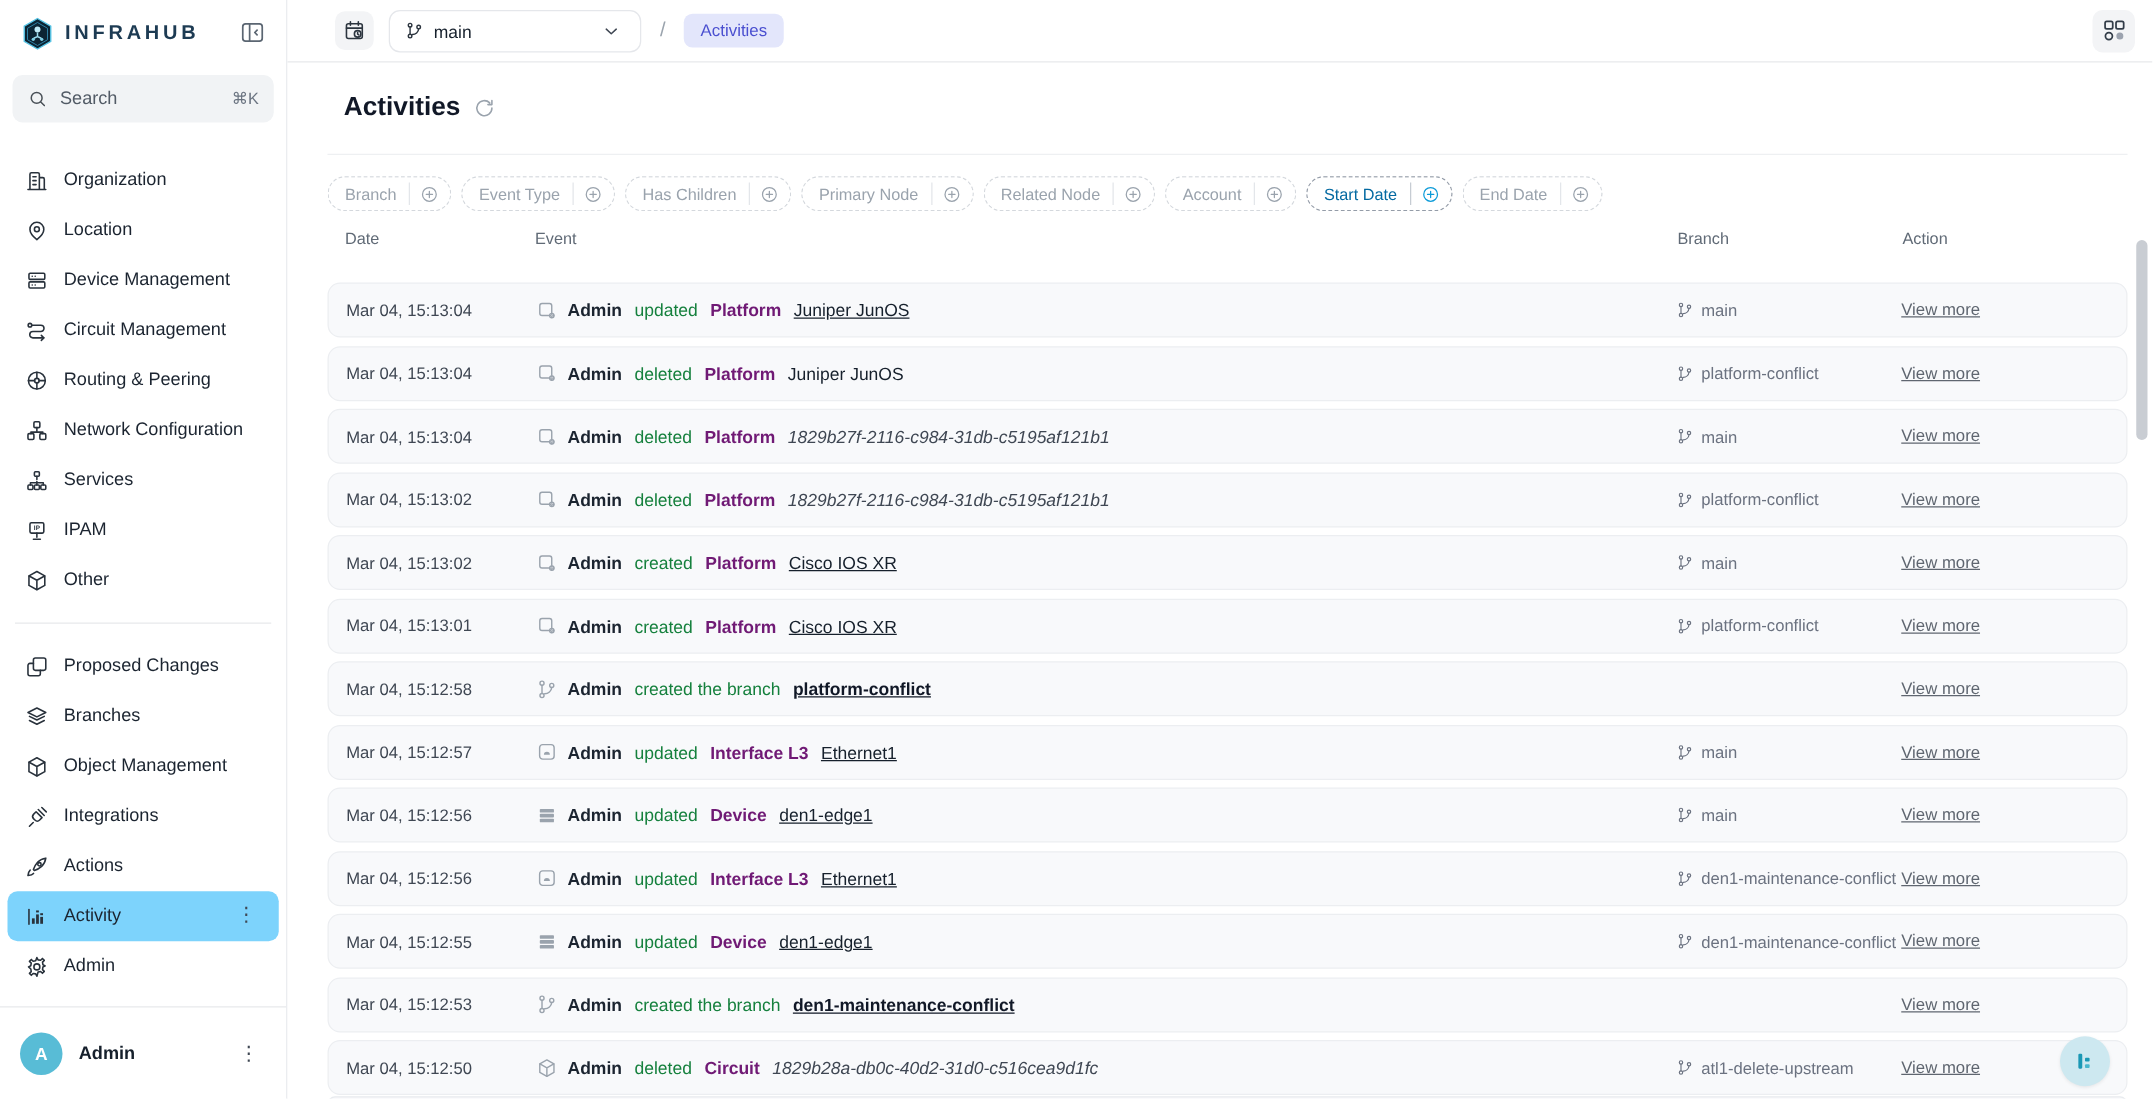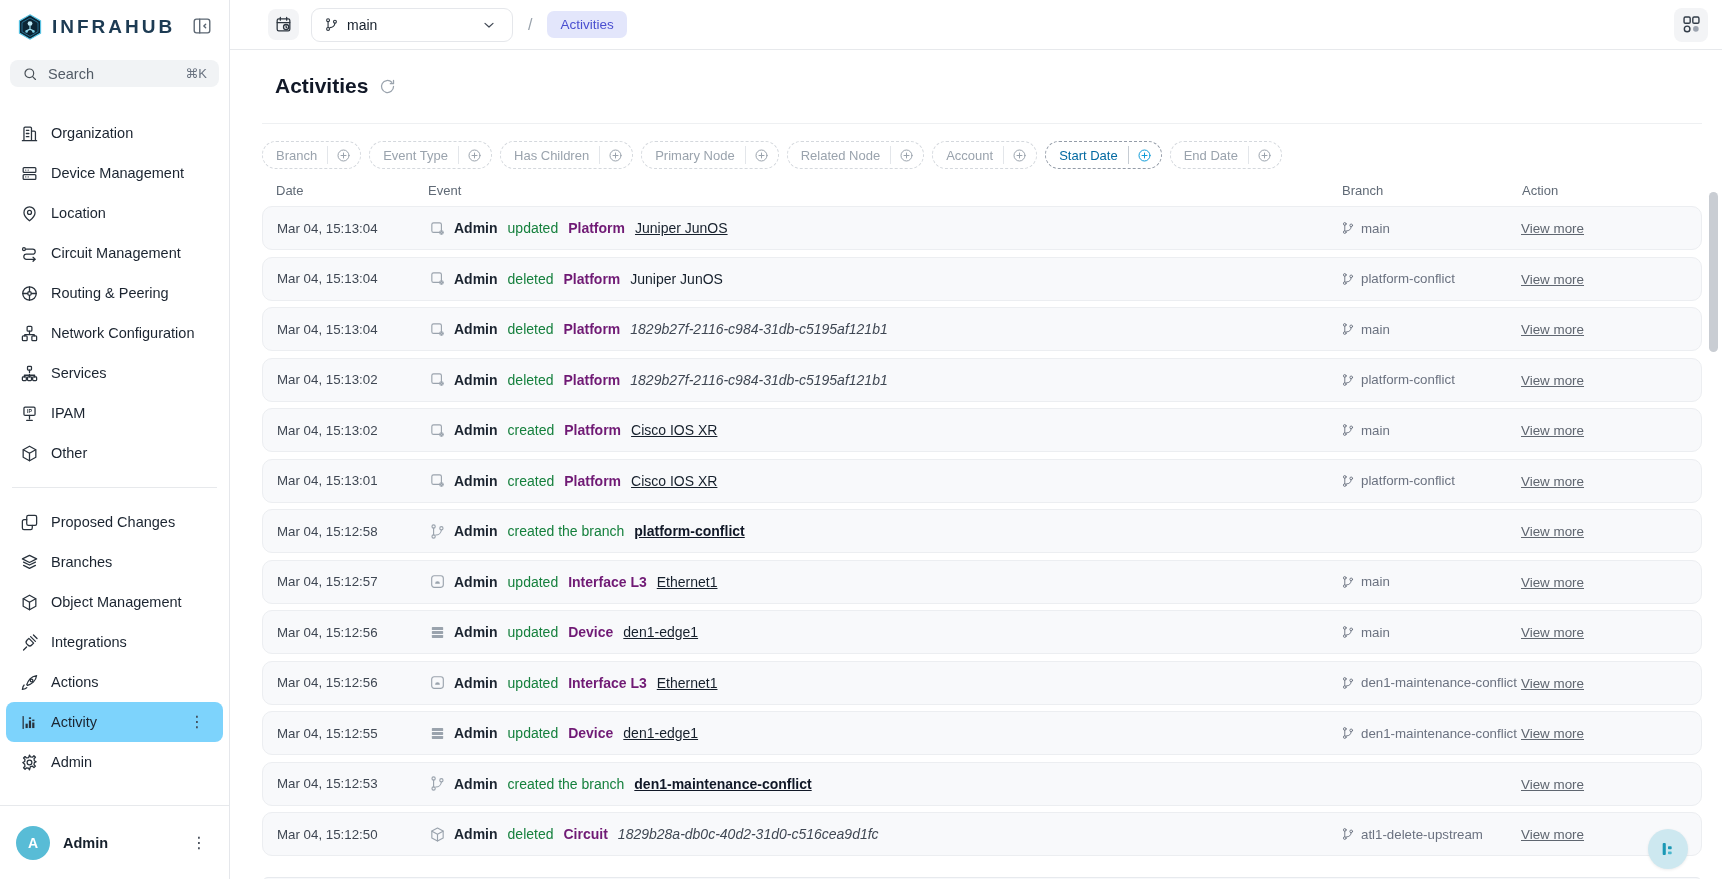--- a/index.html
+++ b/index.html
@@ -6,24 +6,24 @@
   html,body{margin:0;padding:0}
   body{width:1722px;height:879px;overflow:hidden;background:#fff;color:#16202c;
        font-family:"Liberation Sans","DejaVu Sans",sans-serif;-webkit-font-smoothing:antialiased}
   .app{display:flex;width:100%;height:100%}
 
   
   .sidebar{width:230px;min-width:230px;border-right:1px solid #e5e7eb;display:flex;flex-direction:column;background:#fff}
   .logo-row{display:flex;align-items:center;height:54px;padding:0 14px 0 16px}
   .logo-hex{width:28px;height:28px;display:flex}
   .logo-hex svg{width:100%;height:100%}
-  .brand{font-size:19px;font-weight:800;letter-spacing:3px;color:#1d3b53;margin-left:8px;flex:1}
+  .brand{font-size:16px;font-weight:800;letter-spacing:3px;color:#1d3b53;margin-left:8px;flex:1}
   .collapse-btn{border:0;background:none;color:#5b6672;width:24px;height:24px;padding:0;display:flex;cursor:pointer}
   .collapse-btn svg{width:22px;height:22px}
-  .search{margin:6px 10px 10px;background:#f1f3f5;border-radius:8px;height:27px;display:flex;align-items:center;
+  .search{margin:6px 10px 10px;background:#f1f3f5;border-radius:8px;height:38px;display:flex;align-items:center;
           padding:0 12px;gap:10px;color:#525b66;font-size:14.5px;cursor:pointer}
   .search .s-icon{width:16px;height:16px;display:flex;color:#495057}
   .search .s-icon svg{width:100%;height:100%}
   .search .kbd{margin-left:auto;color:#6a7380;font-size:13px}
   .nav{flex:1;padding-top:10px;overflow:hidden}
   .nav-group{padding:6px}
   .side-item{display:flex;align-items:center;gap:12px;height:40px;padding:0 14px;border-radius:8px;
              font-size:14.5px;font-weight:500;color:#1b2430;cursor:pointer}
   .side-item.active{background:#7dd3fc}
   .si-icon{width:19px;height:19px;color:#29323c;display:flex;flex:none}
@@ -71,21 +71,21 @@
   .chip-label{padding:0 10px 0 13px}
   .chip-divider{width:1px;align-self:stretch;background:#e3e6ea;margin:4px 0}
   .chip-plus{padding:0 9px 0 8px;display:flex;color:#9aa3ad}
   .chip-plus svg{width:15px;height:15px}
   .chip.active{border-color:#949ca8;color:#0369a1}
   .chip.active .chip-divider{background:#c6ccd3}
   .chip.active .chip-plus{color:#0d9bd8}
 
   .thead{display:grid;grid-template-columns:152px 1fr 180px 166px;padding:0 14px;margin-top:14px;
          font-size:13px;color:#606a76}
-  .rows{margin-top:8px}
+  .rows{margin-top:28px}
   .rowcard{display:grid;grid-template-columns:152px 1fr 180px 166px;align-items:center;height:44px;
            background:#f8f9fb;border:1px solid #eceef1;border-radius:10px;padding:0 14px;margin-bottom:6.5px}
   .date-cell{font-size:13.3px;color:#3f4753}
   .event-cell{display:flex;align-items:center;gap:8px;font-size:14px;min-width:0}
   .ev-icon{width:17px;height:17px;color:#9aa3ad;display:flex;flex:none}
   .ev-icon svg{width:100%;height:100%}
   .actor{font-weight:700;color:#1b2430}
   .verb{color:#15803d;margin:0 2px}
   .otype{font-weight:700;color:#701a75;margin-right:2px}
   .oname{cursor:default}
@@ -150,35 +150,35 @@
             <span class="si-icon">
               <svg viewBox="0 0 24 24" fill="none" stroke="currentColor" stroke-width="1.6" stroke-linecap="round" stroke-linejoin="round">
                 <path d="M3 21h18M5 21V5.5A1.5 1.5 0 0 1 6.5 4H13a1.5 1.5 0 0 1 1.5 1.5V21M14.5 9H18a1.5 1.5 0 0 1 1.5 1.5V21M8 8h3.2M8 12h3.2M8 16h3.2"></path>
               </svg>
             </span>
             <span class="si-label">Organization</span>
           </div>
           <div class="side-item">
             <span class="si-icon">
               <svg viewBox="0 0 24 24" fill="none" stroke="currentColor" stroke-width="1.6" stroke-linecap="round" stroke-linejoin="round">
+                <path d="M12 21.2c-4.5-3.6-7-7.1-7-10.3A7 7 0 0 1 12 3.6a7 7 0 0 1 7 7.3c0 3.2-2.5 6.7-7 10.3z"></path>
+                <circle cx="12" cy="10.6" r="2.5"></circle>
+              </svg>
+            </span>
+            <span class="si-label">Location</span>
+          </div>
+          <div class="side-item">
+            <span class="si-icon">
+              <svg viewBox="0 0 24 24" fill="none" stroke="currentColor" stroke-width="1.6" stroke-linecap="round" stroke-linejoin="round">
                 <rect x="4" y="4.5" width="16" height="6.2" rx="1.2"></rect>
                 <rect x="4" y="13.3" width="16" height="6.2" rx="1.2"></rect>
                 <path d="M7.3 7.6h.01M10.3 7.6h.01M7.3 16.4h.01M10.3 16.4h.01"></path>
               </svg>
             </span>
             <span class="si-label">Device Management</span>
-          </div>
-          <div class="side-item">
-            <span class="si-icon">
-              <svg viewBox="0 0 24 24" fill="none" stroke="currentColor" stroke-width="1.6" stroke-linecap="round" stroke-linejoin="round">
-                <path d="M12 21.2c-4.5-3.6-7-7.1-7-10.3A7 7 0 0 1 12 3.6a7 7 0 0 1 7 7.3c0 3.2-2.5 6.7-7 10.3z"></path>
-                <circle cx="12" cy="10.6" r="2.5"></circle>
-              </svg>
-            </span>
-            <span class="si-label">Location</span>
           </div>
           <div class="side-item">
             <span class="si-icon">
               <svg viewBox="0 0 24 24" fill="none" stroke="currentColor" stroke-width="1.6" stroke-linecap="round" stroke-linejoin="round">
                 <circle cx="5" cy="6.5" r="1.8"></circle>
                 <path d="M7.3 6.5H16a3.2 3.2 0 0 1 0 6.4H8a3.2 3.2 0 0 0 0 6.4h11"></path>
                 <path d="M16.5 16.8l2.5 2.5-2.5 2.5"></path>
               </svg>
             </span>
             <span class="si-label">Circuit Management</span>

